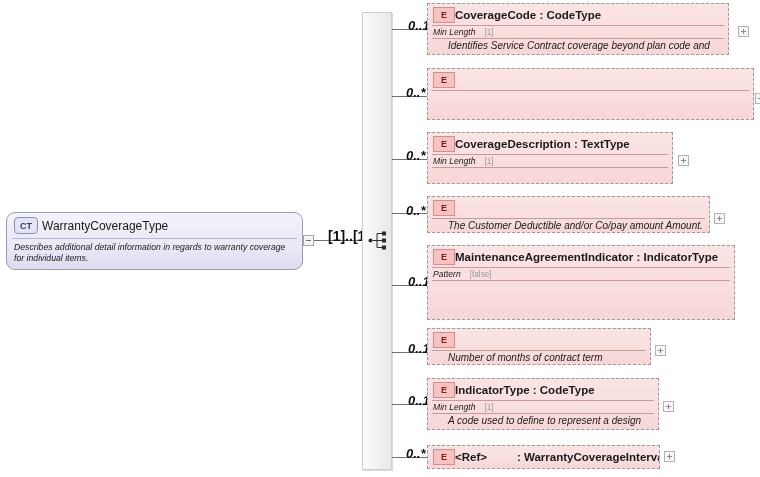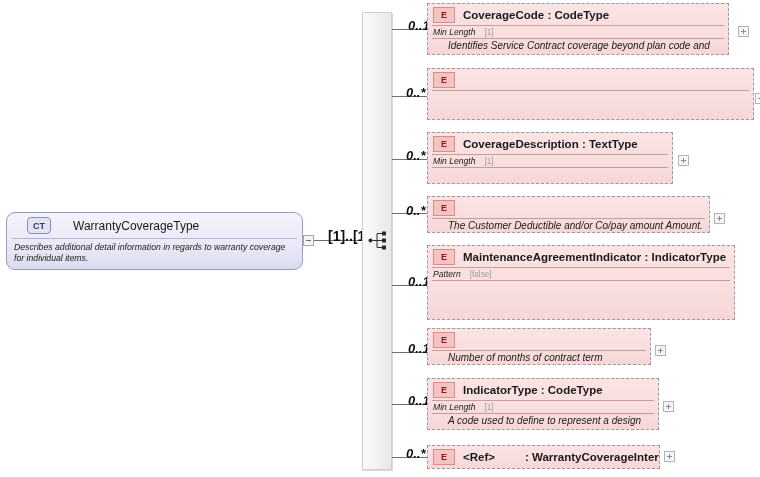--- a/index.html
+++ b/index.html
@@ -32,40 +32,40 @@
     box-sizing: border-box;
     border: 1px solid #9a9ac0;
     border-radius: 9px;
     background: linear-gradient(to bottom, #f3f3fb 0%, #eaeaf7 55%, #dcdcf0 100%);
     overflow: hidden;
   }
   .ct-header {
     height: 25px;
     display: flex;
     align-items: center;
-    padding-left: 20px;
+    padding-left: 7px;
     box-sizing: border-box;
   }
   .ct-icon {
     width: 22px;
     height: 15px;
     border: 1px solid #8c8cc4;
     border-radius: 4px;
     background: #e3e3f6;
     font-size: 9px;
     font-weight: bold;
     color: #3a3a6e;
     display: flex;
     align-items: center;
     justify-content: center;
     letter-spacing: 0px;
     flex: none;
   }
   .ct-title {
-    margin-left: 22px;
+    margin-left: 4px;
     font-size: 12px;
     color: #1a1a1a;
     font-weight: normal;
     white-space: nowrap;
   }
   .ct-sep {
     height: 1px;
     background: #b4b4d4;
     margin: 0 5px;
   }
@@ -162,21 +162,20 @@
     border: 1px solid #d98c8c;
     background: #f6c3c3;
     color: #8b1a1a;
     font-size: 9px;
     font-weight: bold;
     display: flex;
     align-items: center;
     justify-content: center;
   }
   .e-name {
-    margin-left: 8px;
     font-size: 11.5px;
     font-weight: bold;
     color: #1a1a1a;
     white-space: nowrap;
   }
   .e-sep {
     height: 1px;
     background: #c99a9a;
     margin: 0 4px;
   }

